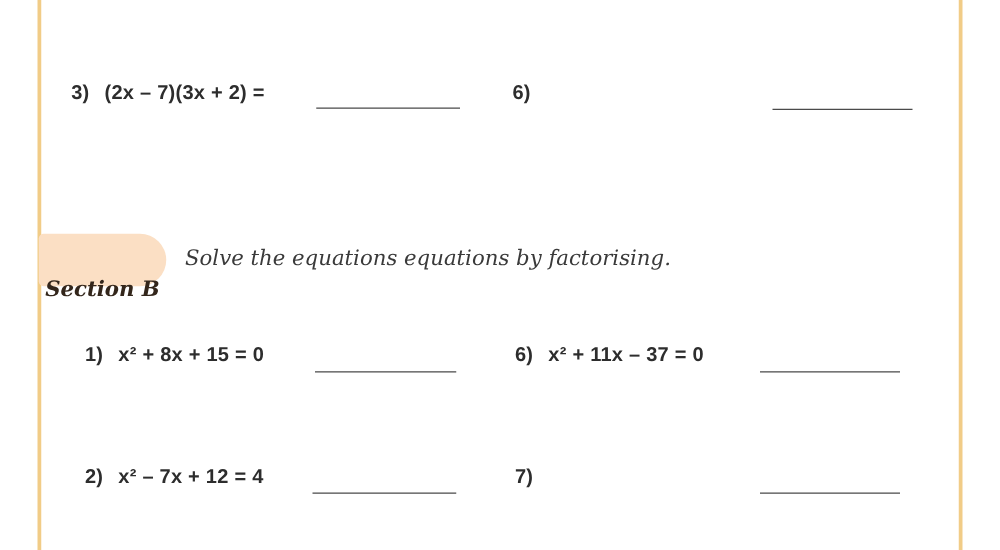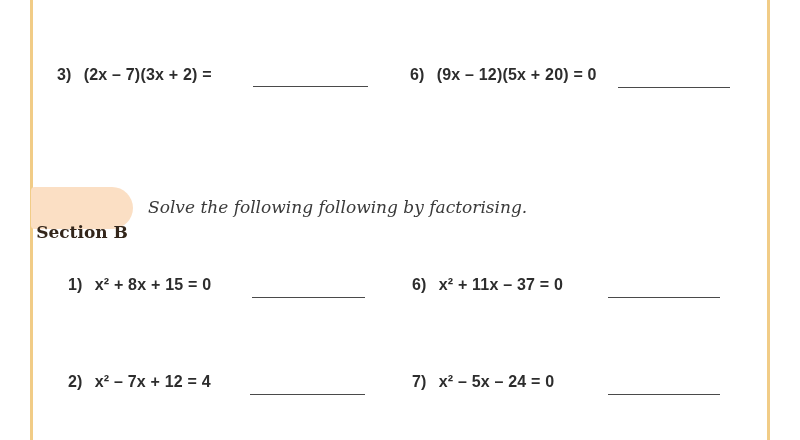--- a/index.html
+++ b/index.html
@@ -48,20 +48,21 @@
   .badge{
     position:absolute;
     left:31px;top:187px;
     width:102px;height:42px;
     background:var(--badge-bg);
     border-radius:4px 22px 22px 4px;
     display:flex;align-items:center;justify-content:center;
   }
   .badge-label{
     font-family:"DejaVu Serif","Liberation Serif",serif;
+    font-style:italic;
     font-weight:bold;
     font-size:17px;
     color:var(--badge-ink);
     margin-top:48px;
   }
   .instruction{
     position:absolute;
     left:148px;top:197px;
     font-family:"DejaVu Serif","Liberation Serif",serif;
     font-style:italic;
@@ -79,28 +80,27 @@
   <div class="vrule right"></div>
 
   <div class="problem" style="left:57px;top:66px;">
     <span class="num">3)</span>
     <span class="eq">(2x – 7)(3x + 2) =</span>
   </div>
   <div class="blank" style="left:253px;top:86px;width:115px;"></div>
 
   <div class="problem" style="left:410px;top:66px;">
     <span class="num">6)</span>
-    <span class="eq">(9x – 12)(5x + 20) = 0</span>
   </div>
   <div class="blank" style="left:618px;top:87px;width:112px;"></div>
 
   <div class="badge">
     <span class="badge-label">Section B</span>
   </div>
-  <div class="instruction">Solve the following following by factorising.</div>
+  <div class="instruction">Solve the equations equations by factorising.</div>
 
   <div class="problem" style="left:68px;top:276px;">
     <span class="num">1)</span>
     <span class="eq">x² + 8x + 15 = 0</span>
   </div>
   <div class="blank" style="left:252px;top:297px;width:113px;"></div>
 
   <div class="problem" style="left:412px;top:276px;">
     <span class="num">6)</span>
     <span class="eq">x² + 11x – 37 = 0</span>
@@ -108,17 +108,16 @@
   <div class="blank" style="left:608px;top:297px;width:112px;"></div>
 
   <div class="problem" style="left:68px;top:373px;">
     <span class="num">2)</span>
     <span class="eq">x² – 7x + 12 = 4</span>
   </div>
   <div class="blank" style="left:250px;top:394px;width:115px;"></div>
 
   <div class="problem" style="left:412px;top:373px;">
     <span class="num">7)</span>
-    <span class="eq">x² – 5x – 24 = 0</span>
   </div>
   <div class="blank" style="left:608px;top:394px;width:112px;"></div>
 
 </div>
 
 </body></html>

